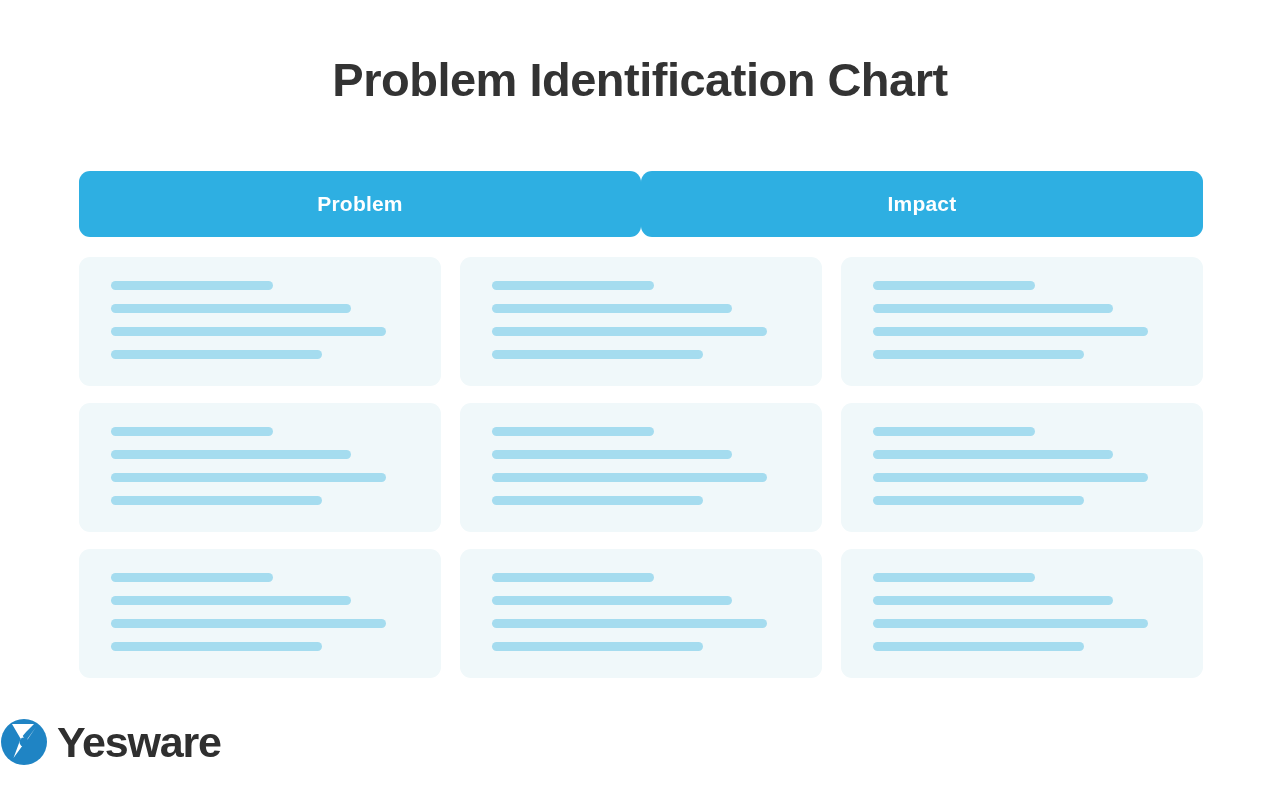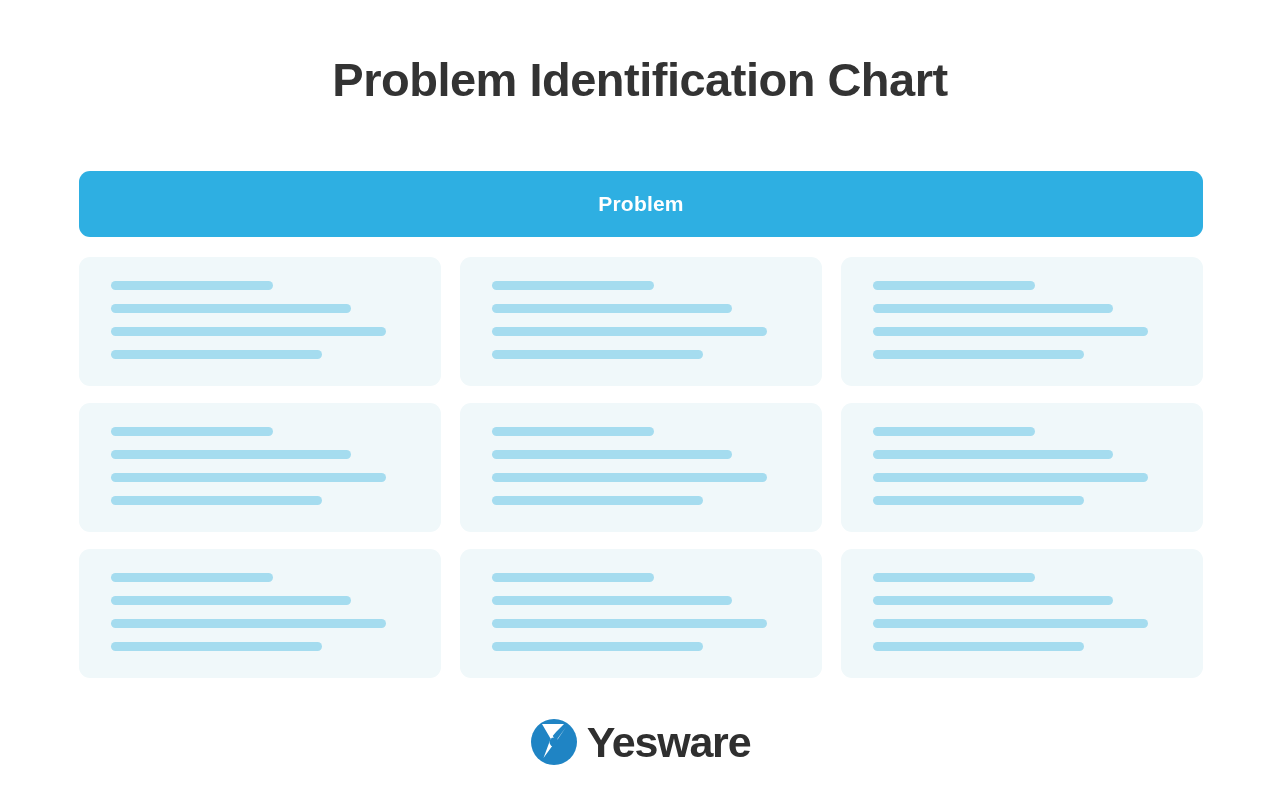--- a/index.html
+++ b/index.html
@@ -82,21 +82,21 @@
   }
 
   
   .footer {
     position: absolute;
     left: 0;
     top: 718px;
     width: 1280px;
     display: flex;
     align-items: center;
-    justify-content: center;
+    justify-content: flex-start;
     gap: 9px;
   }
   .logo-mark {
     width: 48px;
     height: 48px;
     display: block;
   }
   .logo-word {
     font-size: 43px;
     font-weight: bold;
@@ -110,20 +110,23 @@
 
 <div class="page">
 
   <div class="title">Problem Identification Chart</div>
 
   <div class="grid">
 
     <div class="header-row">
       <div class="col-header">
         <span>Problem</span>
+      </div>
+      <div class="col-header">
+        <span>Impact</span>
       </div>
     </div>
 
     <div class="body-rows">
 
       <div class="card-row">
         <div class="card">
           <div class="bar" style="width:162px"></div>
           <div class="bar" style="width:240px"></div>
           <div class="bar" style="width:275px"></div>

